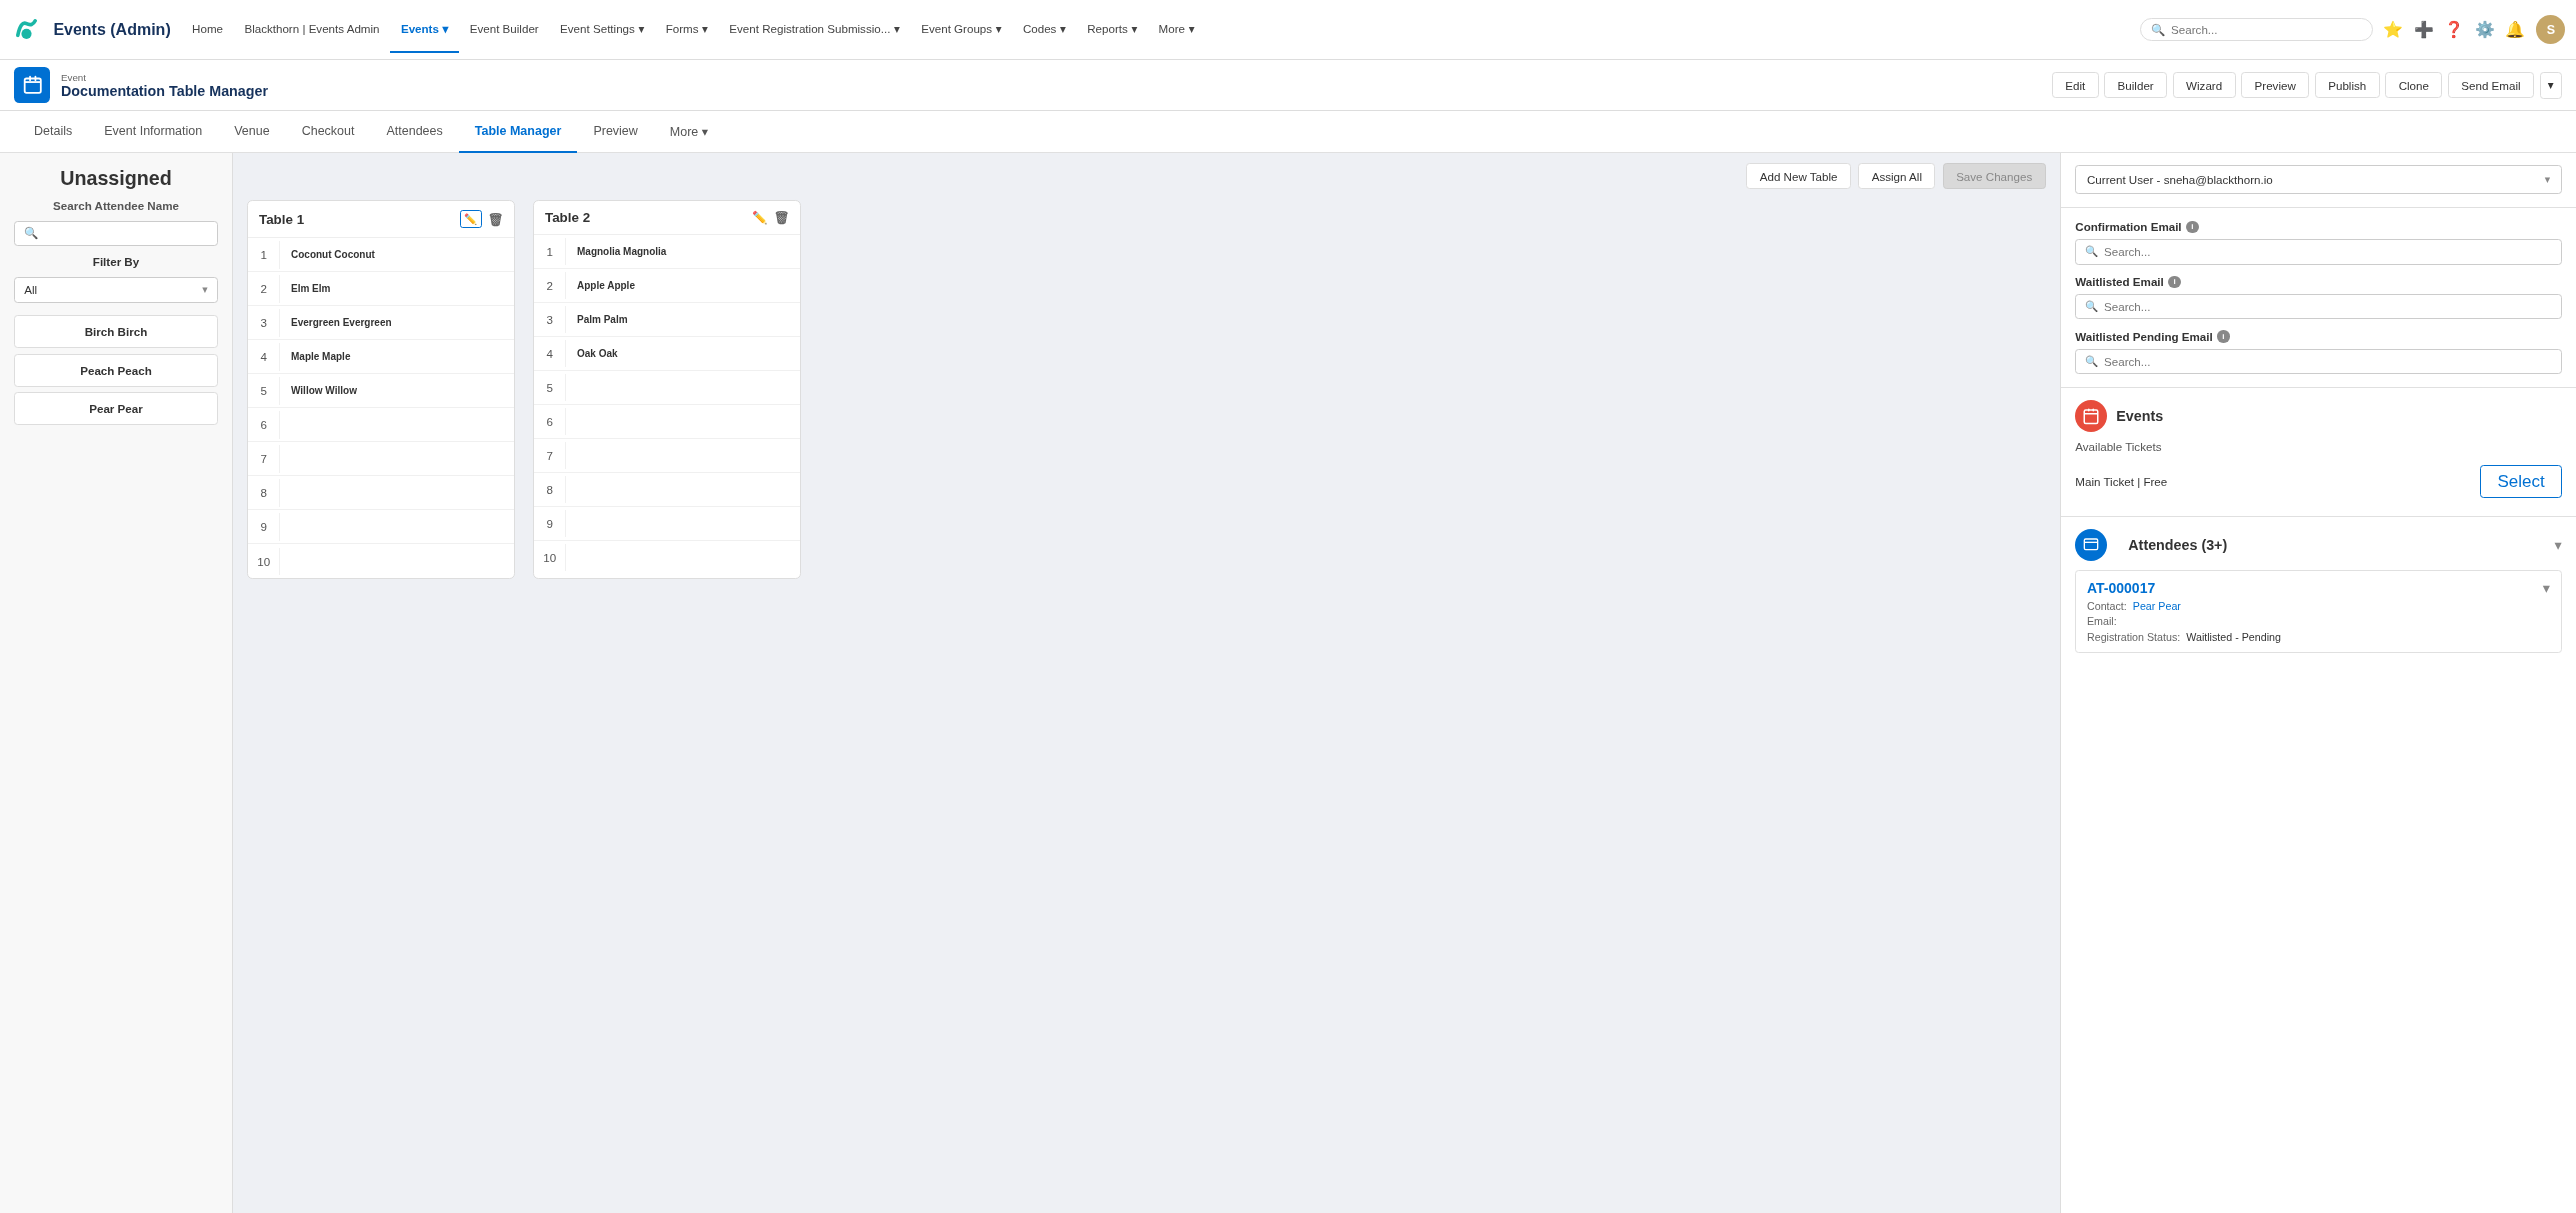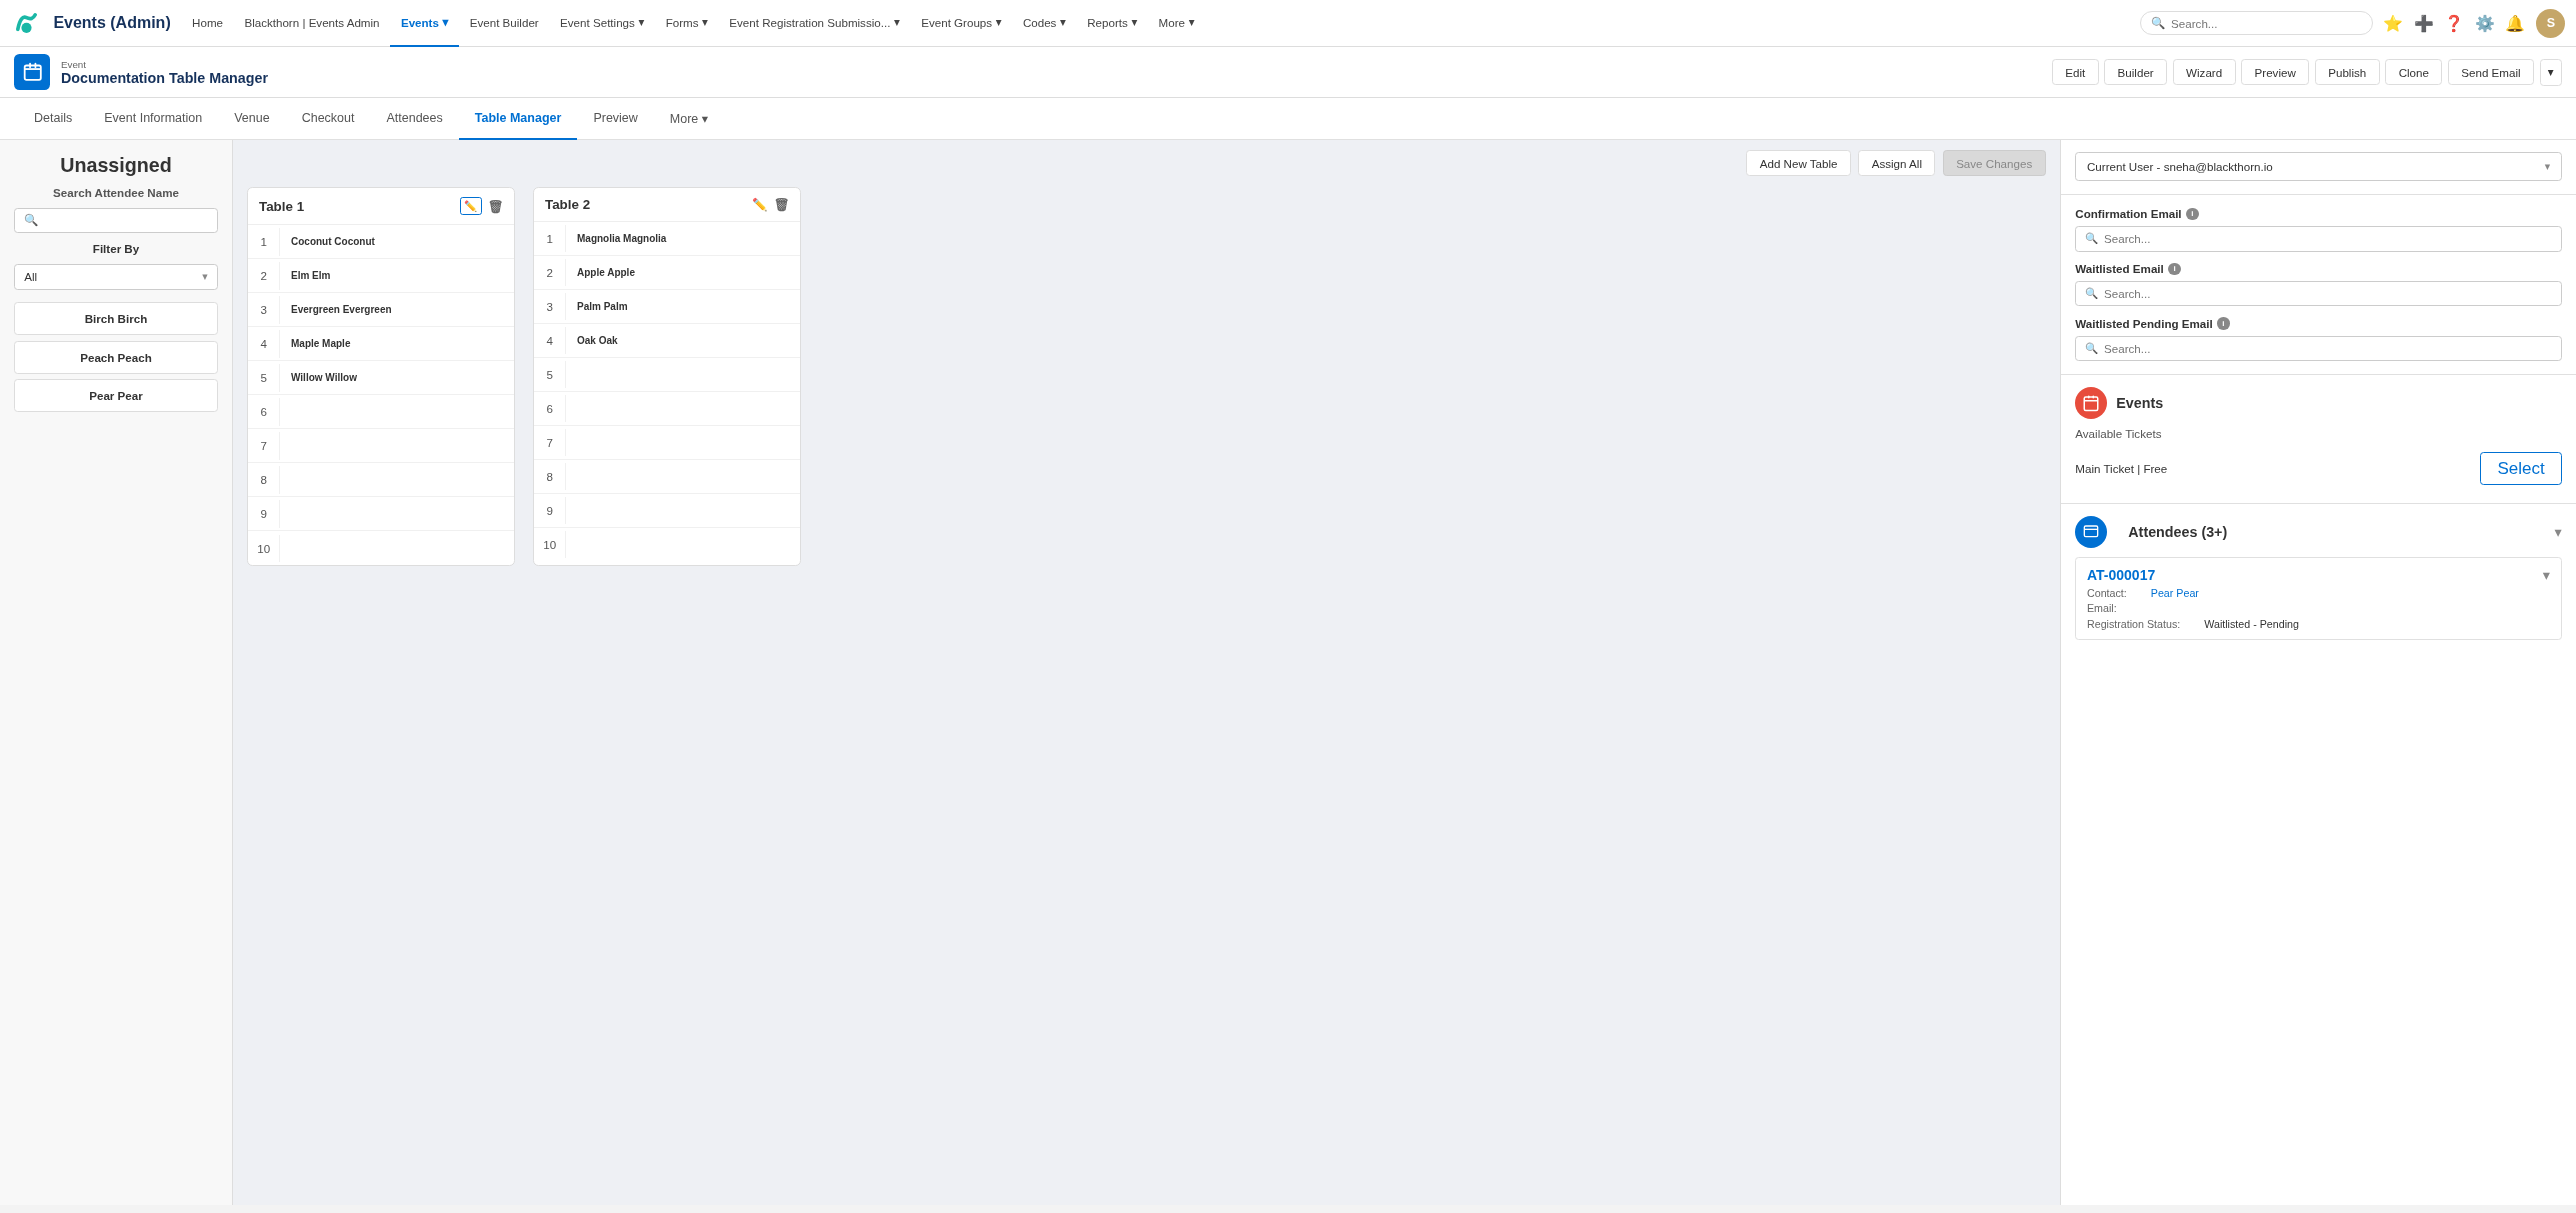--- a/index.html
+++ b/index.html
@@ -5,21 +5,21 @@
     * { box-sizing: border-box; margin: 0; padding: 0; }
     body { font-family: 'Salesforce Sans', Arial, sans-serif; font-size: 11.6px; background: #f3f3f3; color: #333; }
 
     
     .top-bar {
       background: #fff;
       border-bottom: 0.9px solid #ddd;
       display: flex;
       align-items: center;
       padding: 0 10.7px;
-      height: 47px;
+      height: 60px;
       gap: 10.7px;
     }
     .top-bar .logo {
       width: 32px; height: 32px;
       background: #fff;
       border-radius: 3.6px;
       display: flex; align-items: center; justify-content: center;
       flex-shrink: 0;
     }
     .logo-svg { width: 29px; height: 29px; }
@@ -275,21 +275,21 @@
       display: flex; align-items: center; justify-content: center;
       color: #fff; font-size: 14.3px;
     }
     .attendees-title { font-size: 14.3px; font-weight: 700; color: #333; }
     .attendee-record {
       border: 0.9px solid #e0e0e0; border-radius: 3.6px;
       padding: 9px 10.7px; margin-bottom: 7.2px;
     }
     .attendee-record .at-id { color: #0070d2; font-size: 14px; font-weight: 600; cursor: pointer; }
     .attendee-record .field-row {
-      display: flex; gap: 24px; font-size: 10.7px; margin-top: 3.6px;
+      display: flex; gap: 6px; font-size: 10.7px; margin-top: 3.6px;
     }
     .attendee-record .field-label { color: #666; }
     .attendee-record .field-value { color: #0070d2; font-weight: 500; }
     .attendee-record .field-value.black { color: #333; }
     .chevron-icon { font-size: 14.3px; color: #888; }
     .dropdown-arrow { color: #888; font-size: 10.7px; }
   </style>
 </head>
 <body>
 

